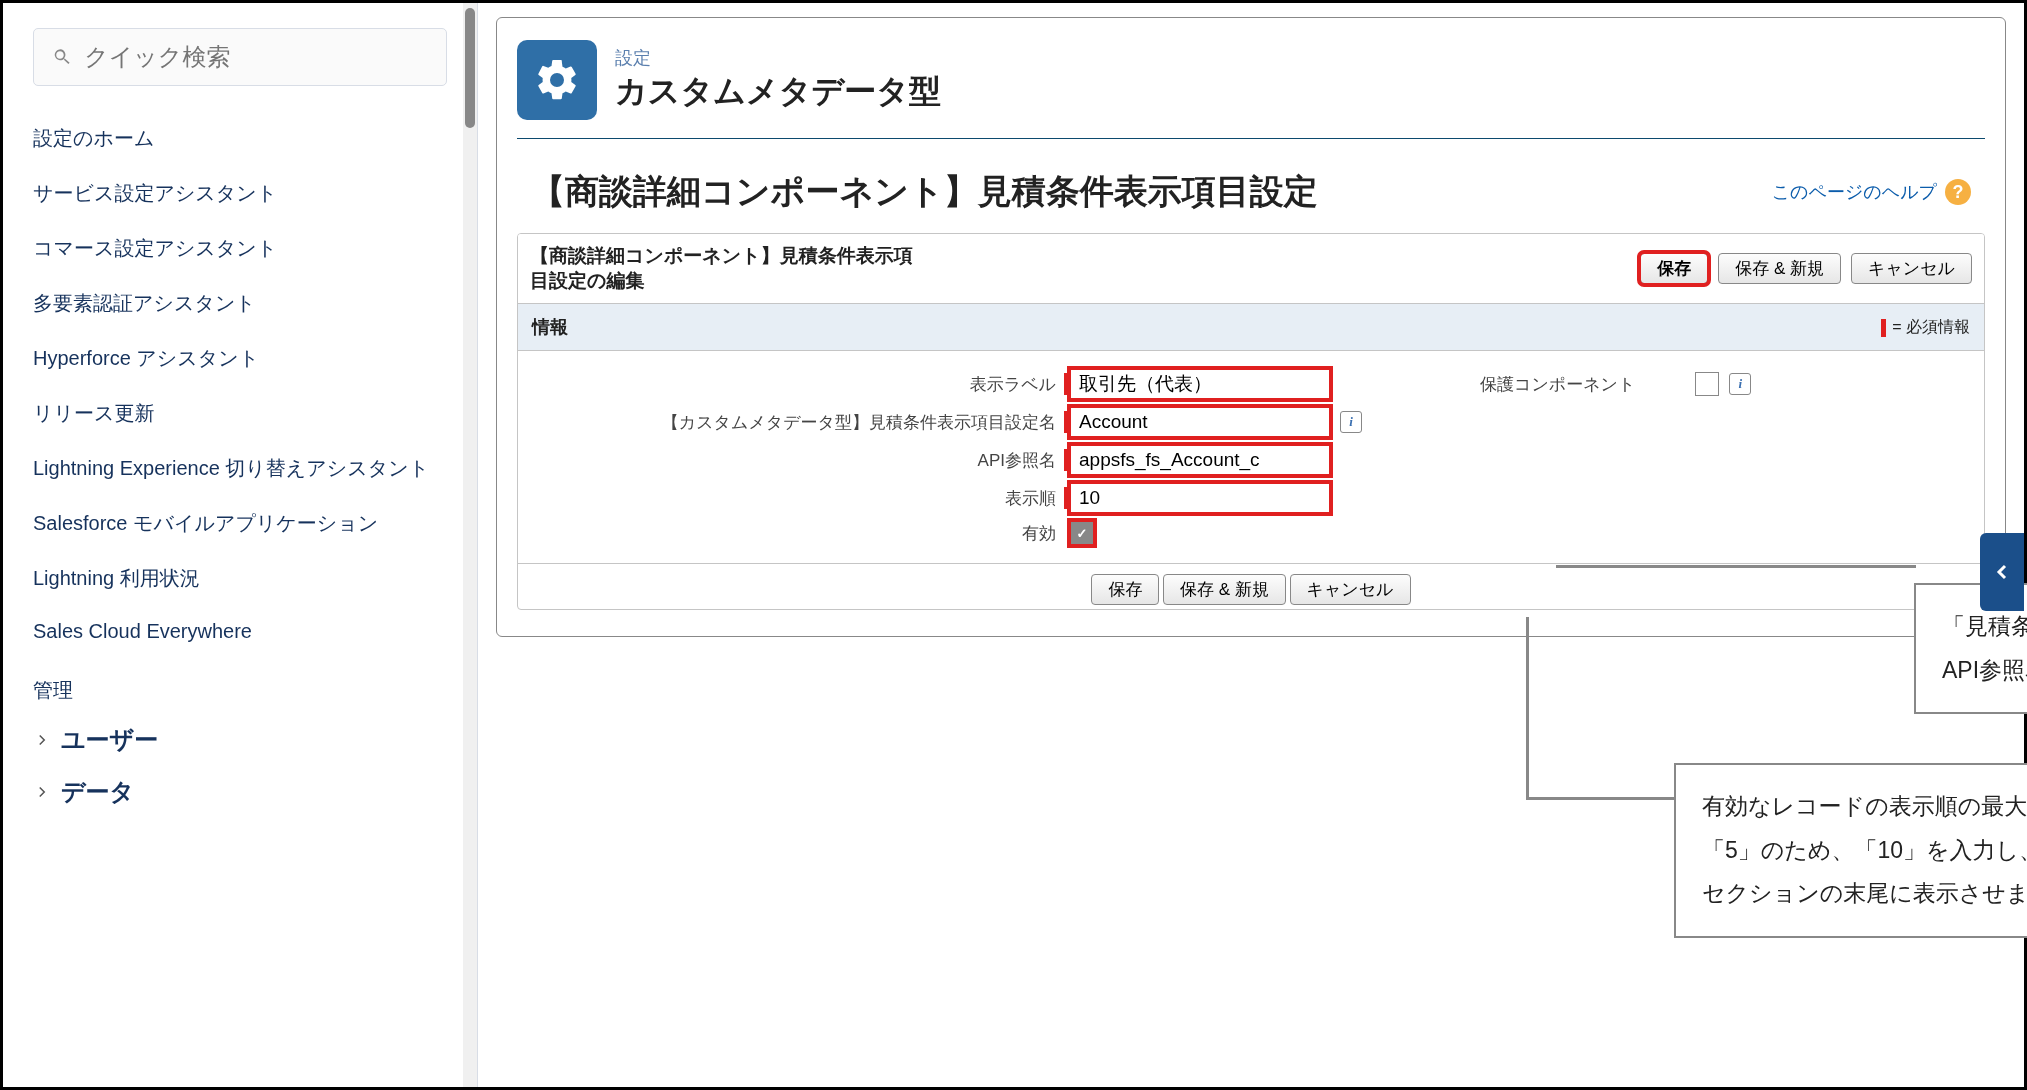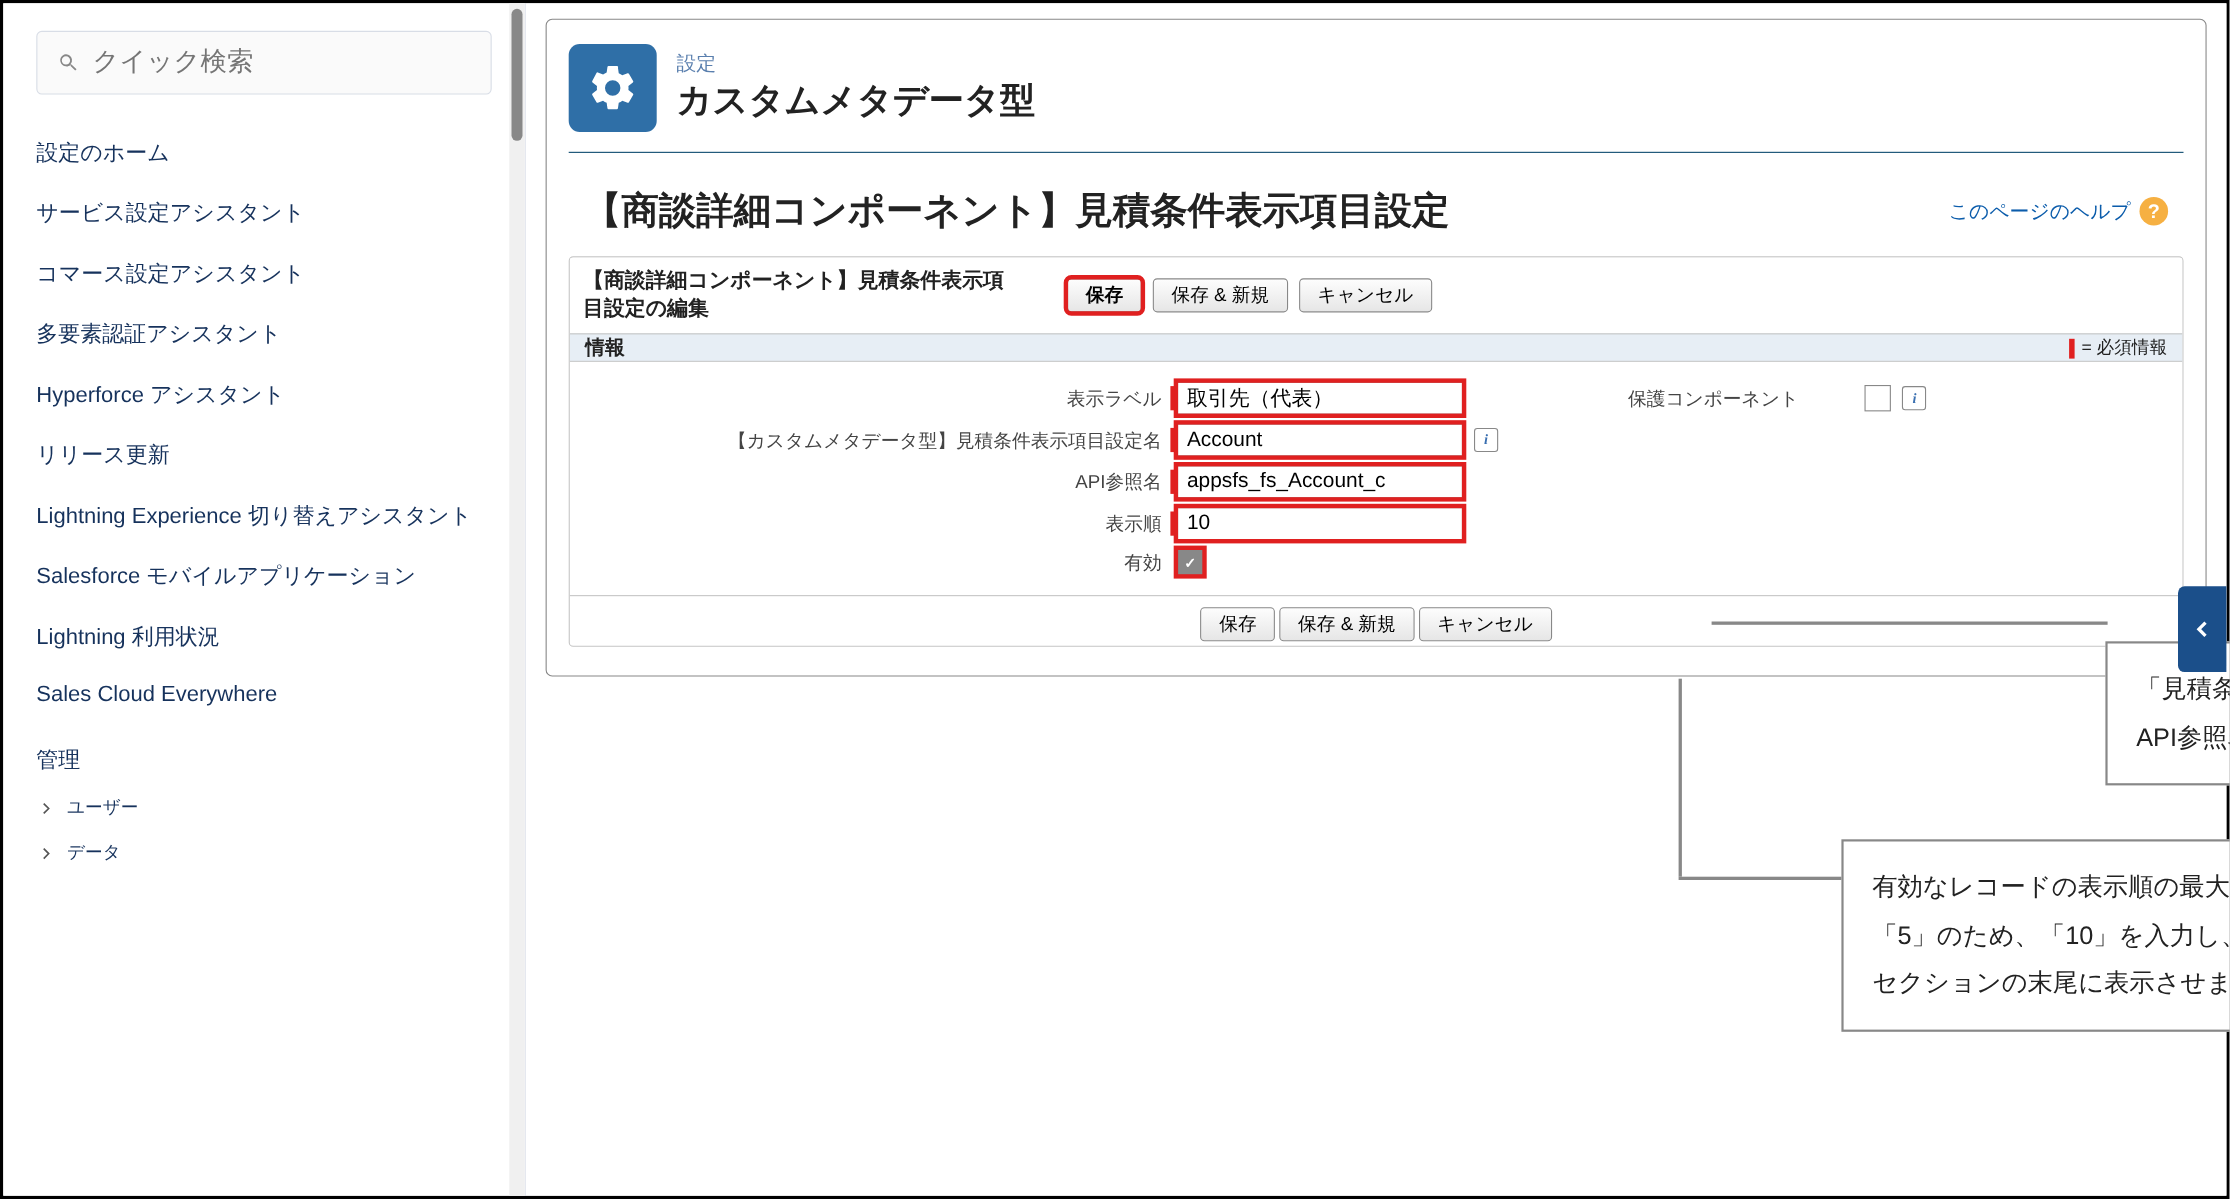--- a/index.html
+++ b/index.html
@@ -18,46 +18,46 @@
   .sidebar { width: 475px; background:#fff; border-right:1px solid #d8dde6; position:relative; }
   .side-scroll { position:absolute; right:0; top:0; bottom:0; width:14px; background:#f0f0f0; }
   .side-scroll-thumb { position:absolute; top:5px; left:2px; width:10px; height:120px; background:#888; border-radius:5px; }
   .search-wrap { padding: 25px 30px 15px 30px; }
   .search-box { display:flex; align-items:center; border:1px solid #d8dde6; border-radius:5px; padding:14px 18px; background:#fafafa; }
   .search-box svg { width:22px; height:22px; fill:#888; margin-right:12px; }
   .search-box input { border:none; background:transparent; font-size:24px; color:#555; width:100%; outline:none; }
   .side-list { padding: 10px 30px; }
   .side-item { font-size:20px; color:#16325c; padding: 14px 0; cursor:pointer; }
   .side-header { font-size:20px; color:#16325c; padding: 20px 0 10px 0; }
-  .side-sub { display:flex; align-items:center; font-size:16px; padding:10px 0; }
+  .side-sub { display:flex; align-items:center; font-size:24px; padding:10px 0;font-weight:bold; }
   .chev { width:18px; height:18px; margin-right:10px; }
 
   
   .main { flex:1; background:#fff; padding: 14px 18px; position:relative; }
   .main-box { border:1px solid #888; border-radius:6px; padding:14px 20px 26px 20px; background:#fff; }
 
   .header-row { display:flex; align-items:center; padding: 8px 0 18px 0; border-bottom:1px solid #0c4a6e; }
   .gear-badge { width:80px; height:80px; background:#2f6fa7; border-radius:10px; display:flex; align-items:center; justify-content:center; margin-right:18px; }
   .gear-badge svg { width:48px; height:48px; fill:#fff; }
   .hdr-text .small { font-size:18px; color:#5a7fae; }
   .hdr-text .big { font-size:32px; font-weight:bold; color:#222; }
 
   .page-title-row { display:flex; align-items:center; justify-content:space-between; padding: 30px 14px 18px 14px; }
   .page-title { font-size:34px; font-weight:bold; color:#222; }
   .help-link { display:flex; align-items:center; color:#0b5cab; font-size:18px; }
   .help-icon { width:26px; height:26px; background:#f6b042; border-radius:50%; margin-left:8px; display:flex; align-items:center; justify-content:center; color:#fff; font-weight:bold; }
 
   .panel { border:1px solid #c5c5c5; border-radius:4px; overflow:hidden; }
-  .panel-top { display:flex; align-items:center; justify-content:flex-start; padding:10px 12px; background:#fff; }
+  .panel-top { display:flex; align-items:center; justify-content:space-between; padding:10px 12px; background:#fff; }
   .panel-top .ttl { font-size:19px; font-weight:bold; color:#222; max-width:400px; line-height:1.3; }
   .btn-row { display:flex; gap:10px; margin-left:40px; }
   .btn { background:linear-gradient(#fdfdfd,#e6e6e6); border:1px solid #888; border-radius:4px; padding:3px 16px; font-size:17px; cursor:pointer; }
   .btn.hl { outline:4px solid #e02020; outline-offset:-1px; font-weight:bold; }
 
-  .section-bar { background:#e7eef5; padding:0 14px; font-size:18px; font-weight:bold; color:#222; display:flex; justify-content:space-between; align-items:center; border-top:1px solid #c5c5c5; border-bottom:1px solid #c5c5c5; }
+  .section-bar { background:#e7eef5; padding:11px 14px; font-size:18px; font-weight:bold; color:#222; display:flex; justify-content:space-between; align-items:center; border-top:1px solid #c5c5c5; border-bottom:1px solid #c5c5c5; }
   .req-legend { font-size:16px; font-weight:normal; }
   .req-mark { display:inline-block; width:5px; height:18px; background:#e02020; margin-right:6px; vertical-align:middle; }
 
   .form-area { padding: 14px 22px 14px 22px; background:#fff; }
   .form-row { display:flex; align-items:center; padding:4px 0; }
   .form-row .lbl { width:530px; text-align:right; font-size:17px; color:#444; padding-right:14px; position:relative; }
   .req-bar { display:inline-block; width:4px; height:22px; background:#e02020; position:absolute; right:2px; top:0; }
   .fld { border:1px solid #888; padding:3px 8px; font-size:19px; width:260px; background:#fff; }
   .hl-box { outline:4px solid #e02020; outline-offset:-1px; }
   .info-i { display:inline-block; width:22px; height:22px; border:1px solid #888; border-radius:3px; margin-left:10px; text-align:center; font-family:serif; font-style:italic; color:#3a6fb0; font-weight:bold; line-height:20px; }

